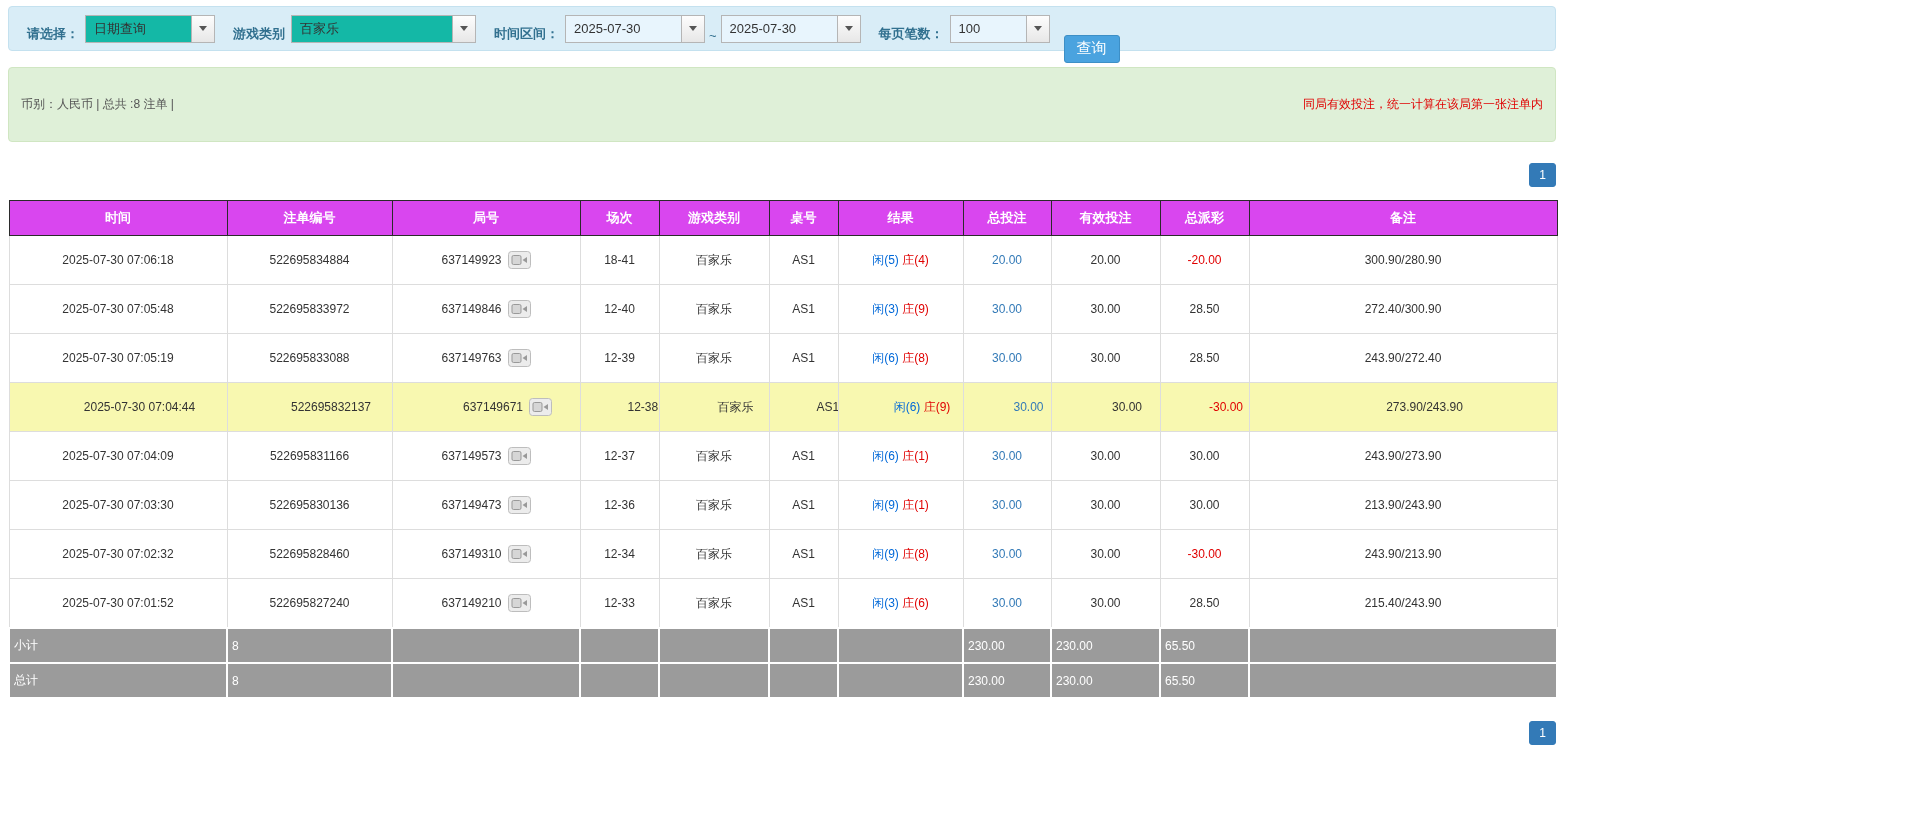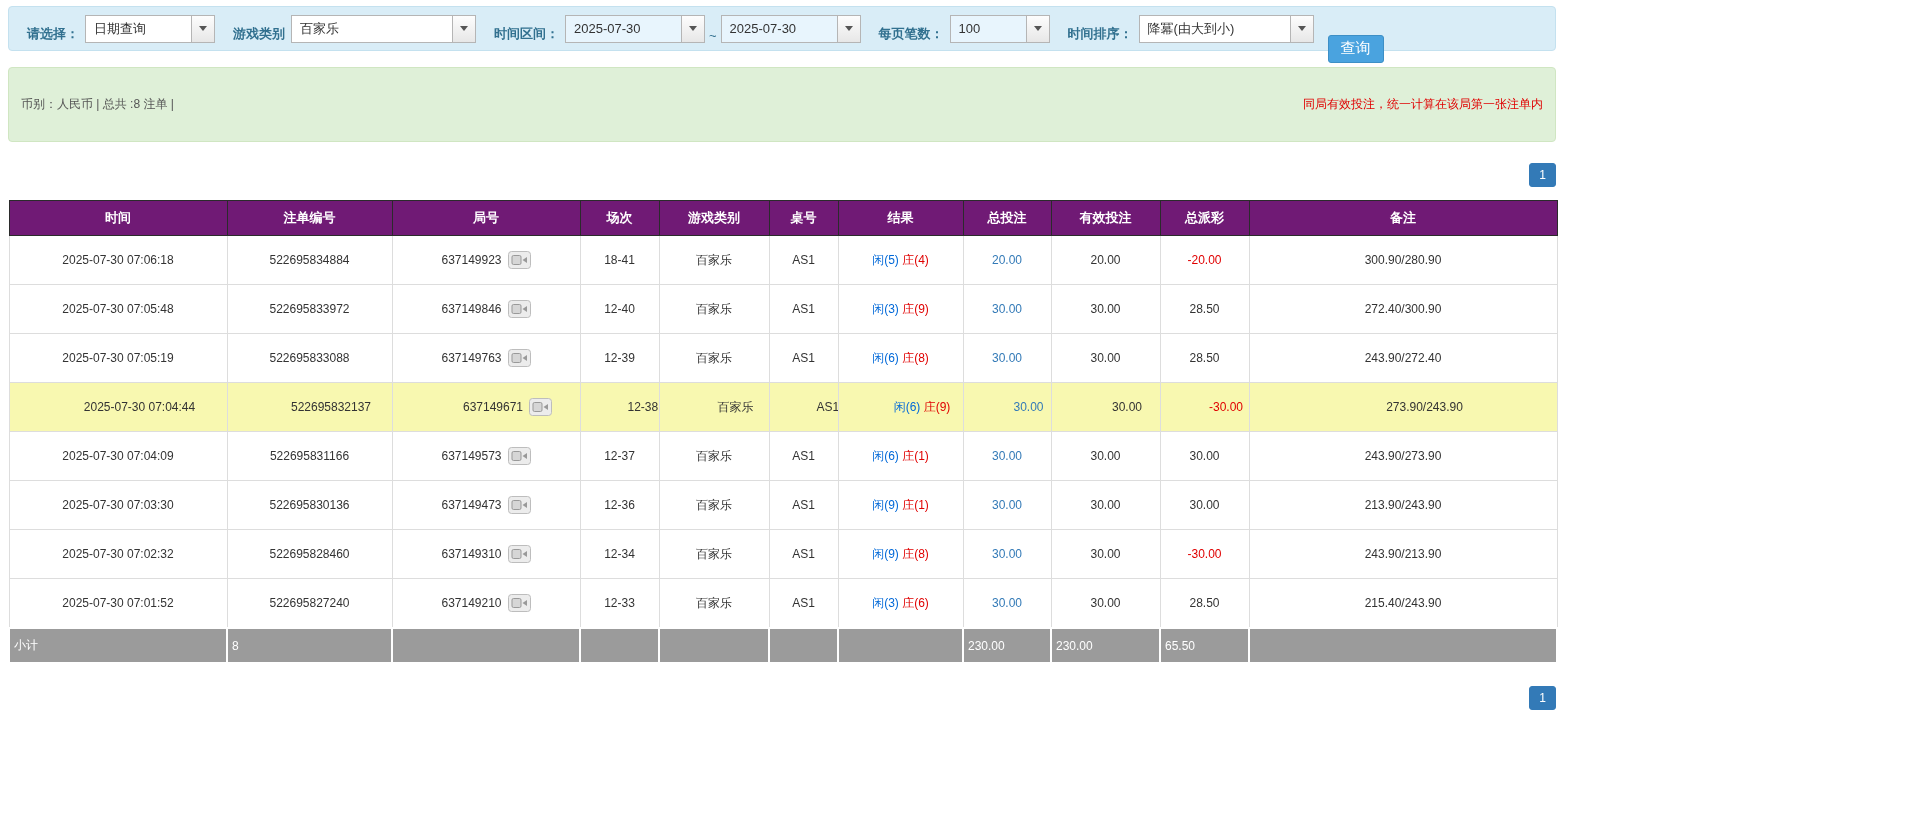--- a/index.html
+++ b/index.html
@@ -39,21 +39,21 @@
   .fitem{display:flex;align-items:flex-end;margin-right:10px;}
   .flabel{
     color:#31708f;
     font-weight:bold;
     margin:0 6px 0 8px;
     white-space:nowrap;
   }
   .combo{
     display:flex;
     align-items:stretch;
-    background:#ffffff;
+    background:#14b8a6;
     border:1px solid #b5b5b5;
     height:28px;
   }
   .combo-input{
     border:none;
     outline:none;
     padding:0 8px;
     font-size:13px;
     background:transparent;
     color:#333;
@@ -119,21 +119,21 @@
   }
 
   
   table.records{
     width:100%;
     border-collapse:collapse;
     table-layout:fixed;
     font-size:12px;
   }
   .records thead th{
-    background:#701a75;
+    background:#d946ef;
     color:#fff;
     font-weight:bold;
     font-size:13px;
     padding:8px 4px;
     border:1px solid #2b2b2b;
     text-align:center;
   }
   .records tbody td{
     border:1px solid #ddd;
     text-align:center;
@@ -202,29 +202,20 @@
     </div>
     <div class="fitem">
       <span class="flabel">每页笔数：</span>
       <div class="combo tint">
         <input class="combo-input w75" readonly="" value="100" style="">
         <span class="combo-btn">
             <span class="caret"></span>
           </span>
       </div>
     </div>
-    <div class="fitem">
-      <span class="flabel">时间排序：</span>
-      <div class="combo">
-        <input class="combo-input w150" readonly="" value="降冪(由大到小)" style="">
-        <span class="combo-btn">
-            <span class="caret"></span>
-          </span>
-      </div>
-    </div>
     <button class="search-btn">查询</button>
   </div>
 
   <div class="summary-bar">
     <span class="summary-info">币别：人民币 | 总共 :8 注单 |</span>
     <span class="summary-notice">同局有效投注，统一计算在该局第一张注单内</span>
   </div>
 
   <div class="pag pag-top">
     <span class="page-btn">1</span>
@@ -420,20 +411,33 @@
           <td></td>
           <td></td>
           <td></td>
           <td></td>
           <td></td>
           <td>230.00</td>
           <td>230.00</td>
           <td>65.50</td>
           <td></td>
         </tr>
+        <tr>
+          <td>总计</td>
+          <td>8</td>
+          <td></td>
+          <td></td>
+          <td></td>
+          <td></td>
+          <td></td>
+          <td>230.00</td>
+          <td>230.00</td>
+          <td>65.50</td>
+          <td></td>
+        </tr>
       </tbody>
   </table>
 
   <div class="pag pag-bottom">
     <span class="page-btn">1</span>
   </div>
 
 </div>
 
 </body></html>

